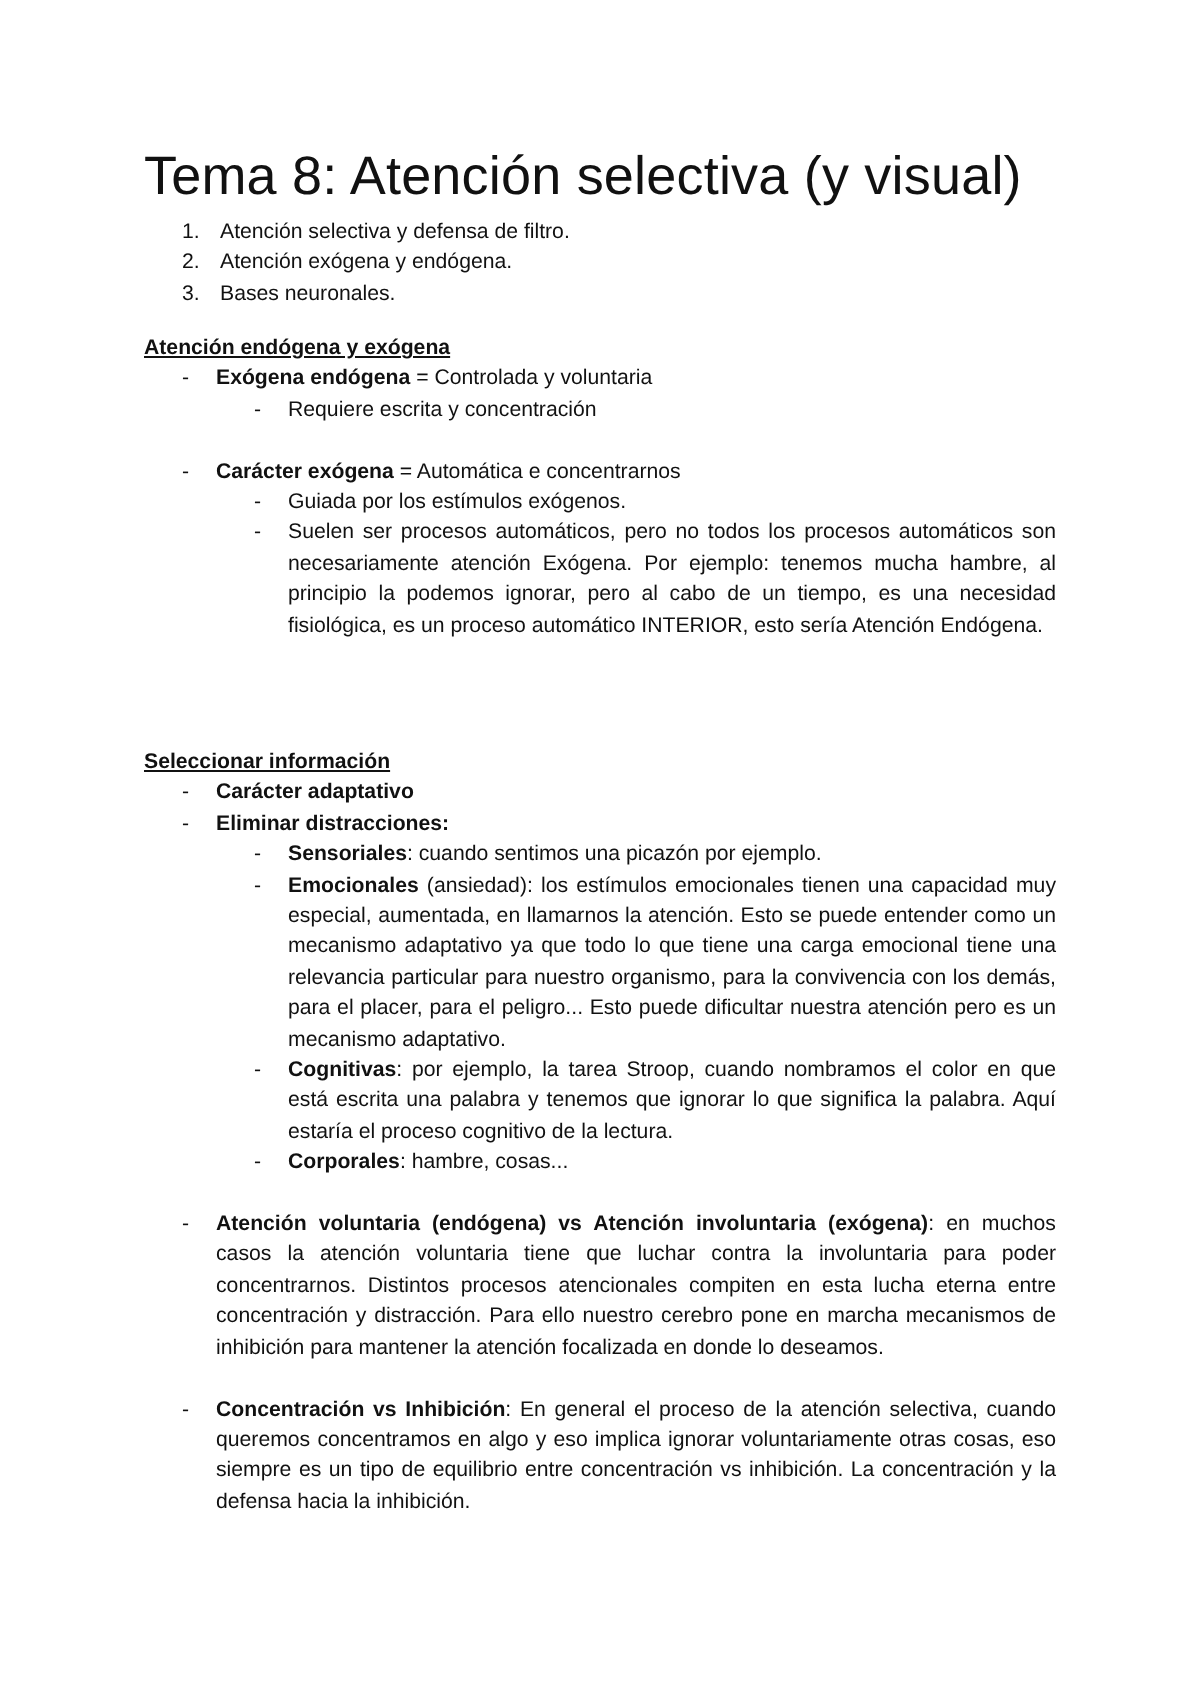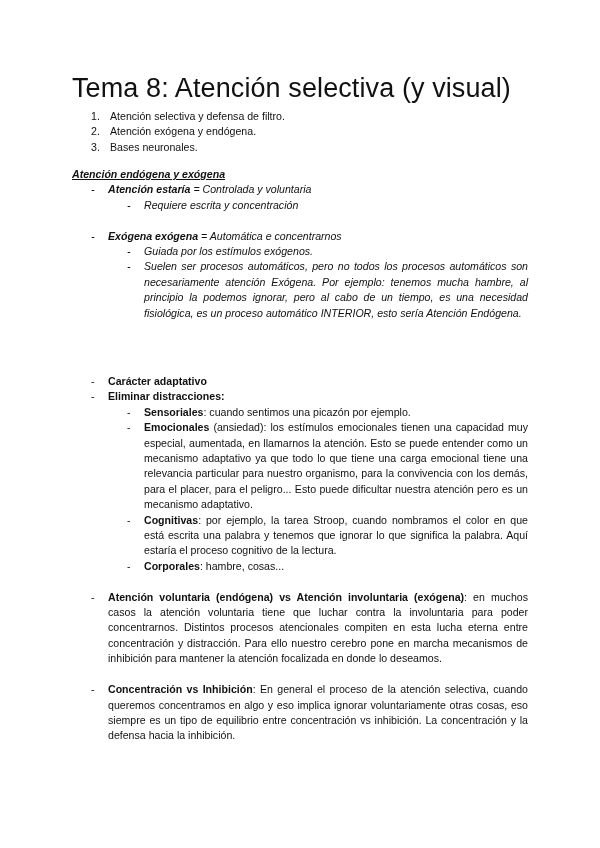--- a/index.html
+++ b/index.html
@@ -27,46 +27,47 @@
 <div class="page">
 
   <h1 class="title">Tema 8: Atención selectiva (y visual)</h1>
 
   <ol class="ol txt">
     <li><span class="num">1.</span><span>Atención selectiva y defensa de filtro.</span></li>
     <li><span class="num">2.</span><span>Atención exógena y endógena.</span></li>
     <li><span class="num">3.</span><span>Bases neuronales.</span></li>
   </ol>
 
-  <div class="block txt" style="top:167px;font-style:italic;">
+  <div class="block txt" style="top:167px;">
     <div class="heading">Atención endógena y exógena</div>
     <div class="item">
       <span class="dash">-</span>
-      <b>Atención estaría</b><span> = Controlada y voluntaria</span>
+      <b>Exógena endógena</b><span> = Controlada y voluntaria</span>
     </div>
     <div class="sub">
       <span class="dash">-</span>
       <span>Requiere escrita y concentración</span>
     </div>
     <div class="gap"></div>
     <div class="item">
       <span class="dash">-</span>
-      <b>Exógena exógena</b><span> = Automática e concentrarnos</span>
+      <b>Carácter exógena</b><span> = Automática e concentrarnos</span>
     </div>
     <div class="sub">
       <span class="dash">-</span>
       <span>Guiada por los estímulos exógenos.</span>
     </div>
     <div class="sub">
       <span class="dash">-</span>
       <span>Suelen ser procesos automáticos, pero no todos los procesos automáticos son necesariamente atención Exógena. Por ejemplo: tenemos mucha hambre, al principio la podemos ignorar, pero al cabo de un tiempo, es una necesidad fisiológica, es un proceso automático INTERIOR, esto sería Atención Endógena.</span>
     </div>
   </div>
 
   <div class="block txt" style="top:374px;">
+    <div class="heading">Seleccionar información</div>
     <div class="item">
       <span class="dash">-</span>
       <b>Carácter adaptativo</b>
     </div>
     <div class="item">
       <span class="dash">-</span>
       <b>Eliminar distracciones:</b>
     </div>
     <div class="sub">
       <span class="dash">-</span>

